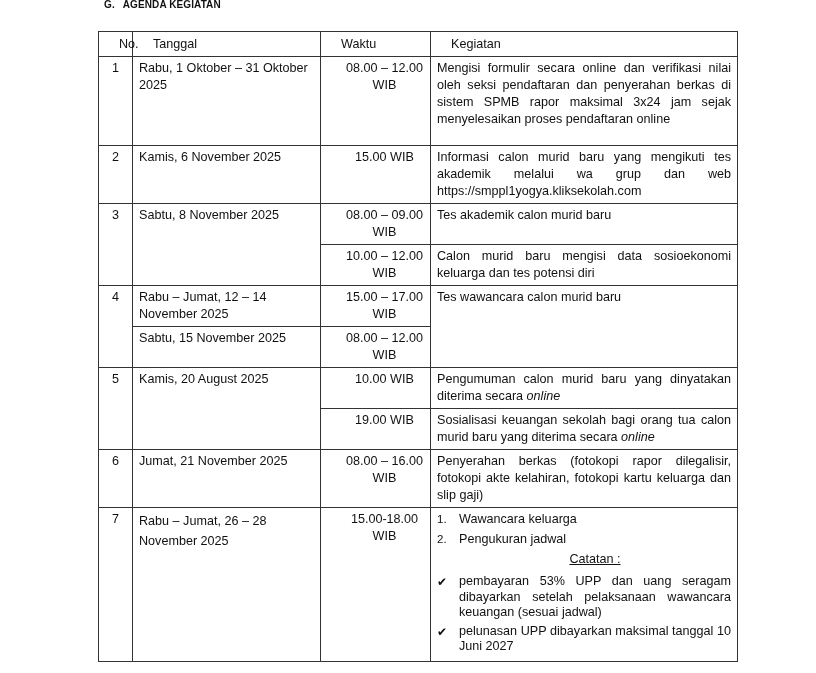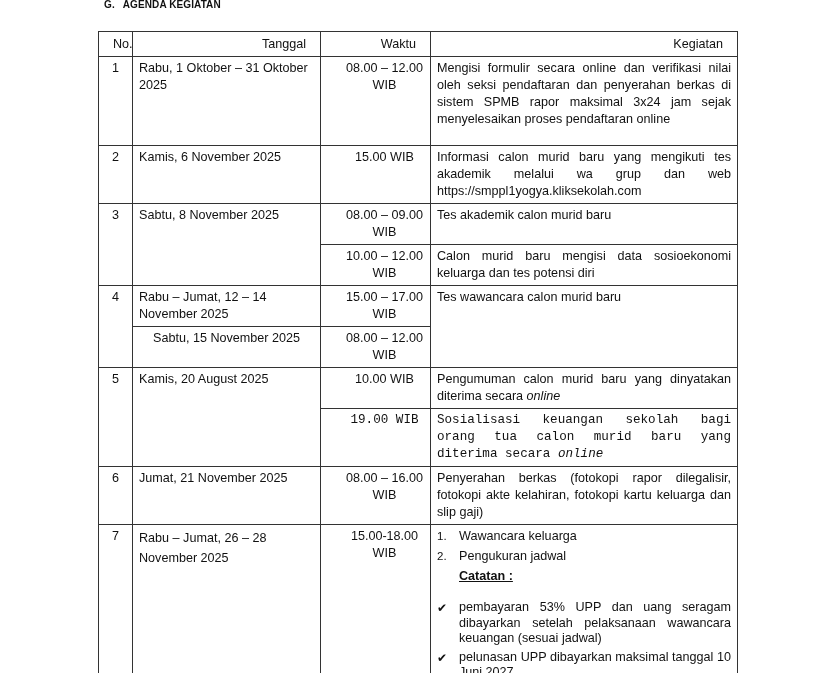--- a/index.html
+++ b/index.html
@@ -2,40 +2,40 @@
 <html><head>
 <meta charset="utf-8">
 <style>
   html, body { margin:0; padding:0; background:#ffffff; }
   body { width:816px; height:673px; position:relative; overflow:hidden;
          font-family:"Liberation Sans", sans-serif; color:#111; font-size:12.6px; }
   .section-title { position:absolute; left:104px; top:-1px; font-weight:bold; font-size:10px; letter-spacing:0.1px; }
   .section-title .letter { margin-right:8px; }
   table { position:absolute; left:98px; top:31px; border-collapse:collapse; table-layout:fixed; width:639px; }
   td, th { border:1.3px solid #333; vertical-align:top; padding:3px 6px 3px 6px; line-height:17px; }
-  th { font-weight:normal; text-align:right; height:20px; padding:2px 14px; line-height:20px; }
+  th { font-weight:normal; text-align:left; height:20px; padding:2px 20px; line-height:20px; }
   col.c-no { width:34px; } col.c-date { width:188px; } col.c-time { width:110px; } col.c-act { width:307px; }
   .no { text-align:center; }
   .time { text-align:center;padding-left:24px; }
   .act { text-align:justify; text-align-last:left; }
   em { font-style:italic; }
   .r1 td { height:82px; }
   .r2 td { height:50px; }
   .r3a td { height:34px; }
   .r3b td { height:33px;margin-top:32px; }
   .r4a td { height:34px; }
-  .r4b td { height:34px;text-align:center; }
+  .r4b td { height:34px; }
   .r5a td { height:34px; }
-  .r5b td { height:34px;font-family:Liberation Mono, monospace; }
+  .r5b td { height:34px; }
   .r6 td { height:50px; }
   .r7 td { height:146px; }
   ol.steps { margin:0; padding:0; list-style:none; }
   ol.steps li { display:flex; line-height:17px; margin-bottom:3px; }
   ol.steps li .num { width:22px; flex:none; font-size:11.5px; }
-  .catatan { margin-left:22px; font-weight:bold; text-decoration:underline; margin-bottom:15px; }
+  .catatan { margin-left:22px; font-weight:normal; text-decoration:underline; margin-bottom:6px;text-align:center; }
   ul.checks { margin:0; padding:0; list-style:none; }
   ul.checks li { display:flex; line-height:15.5px; margin-bottom:3px; }
   ul.checks li .chk { width:22px; flex:none; font-size:12px; line-height:16px; }
   ul.checks li .txt { flex:1; text-align:justify; text-align-last:left; }
   .date7 { line-height:20px; }
 </style>
 </head>
 <body>
 
 <div class="section-title">

